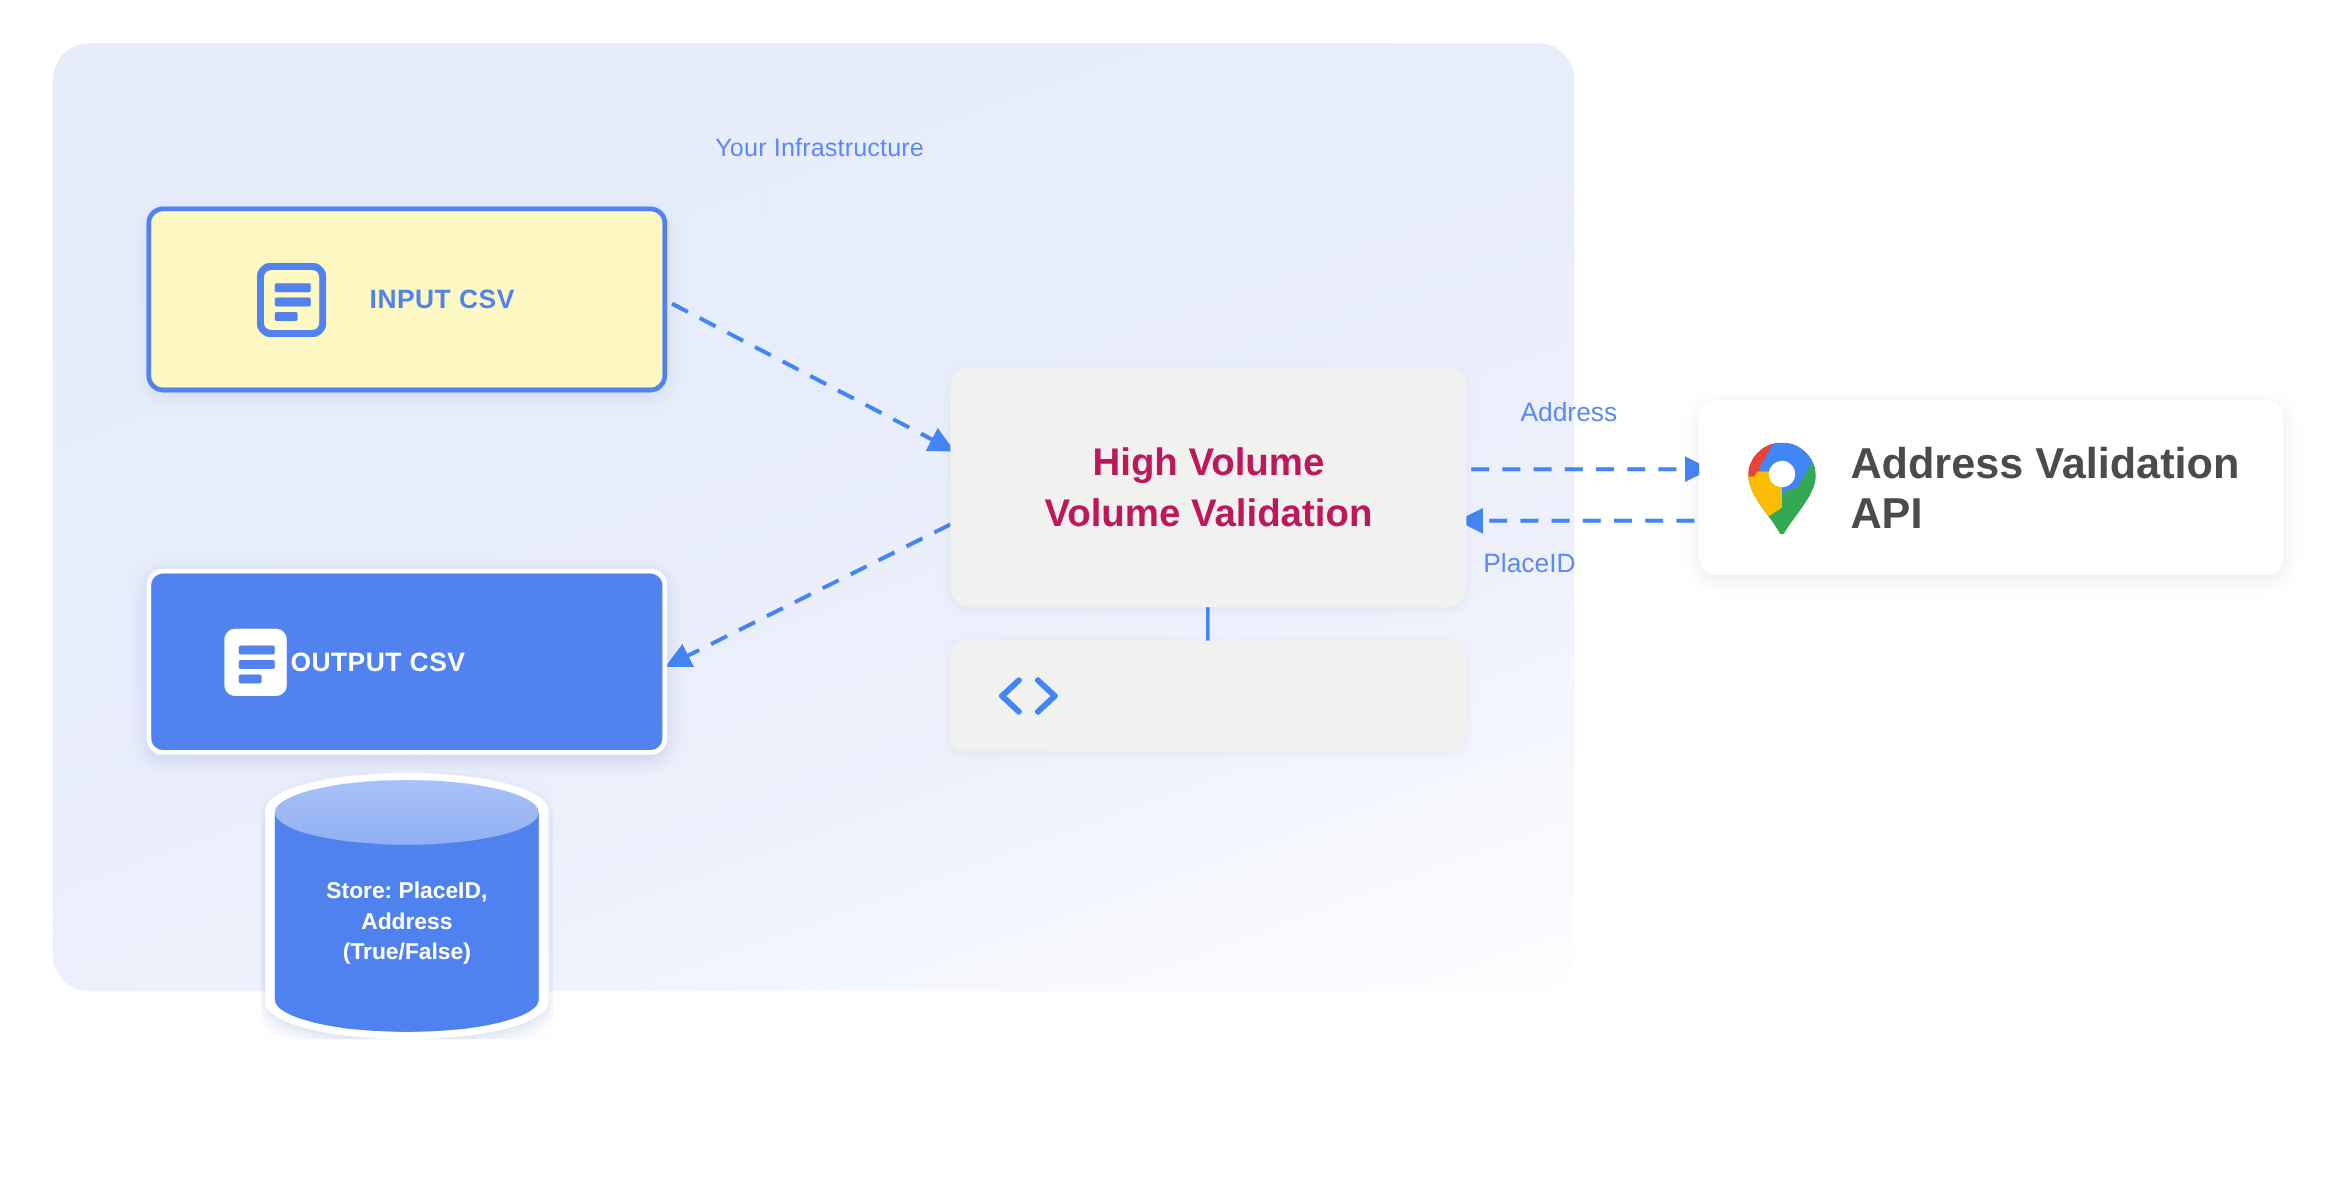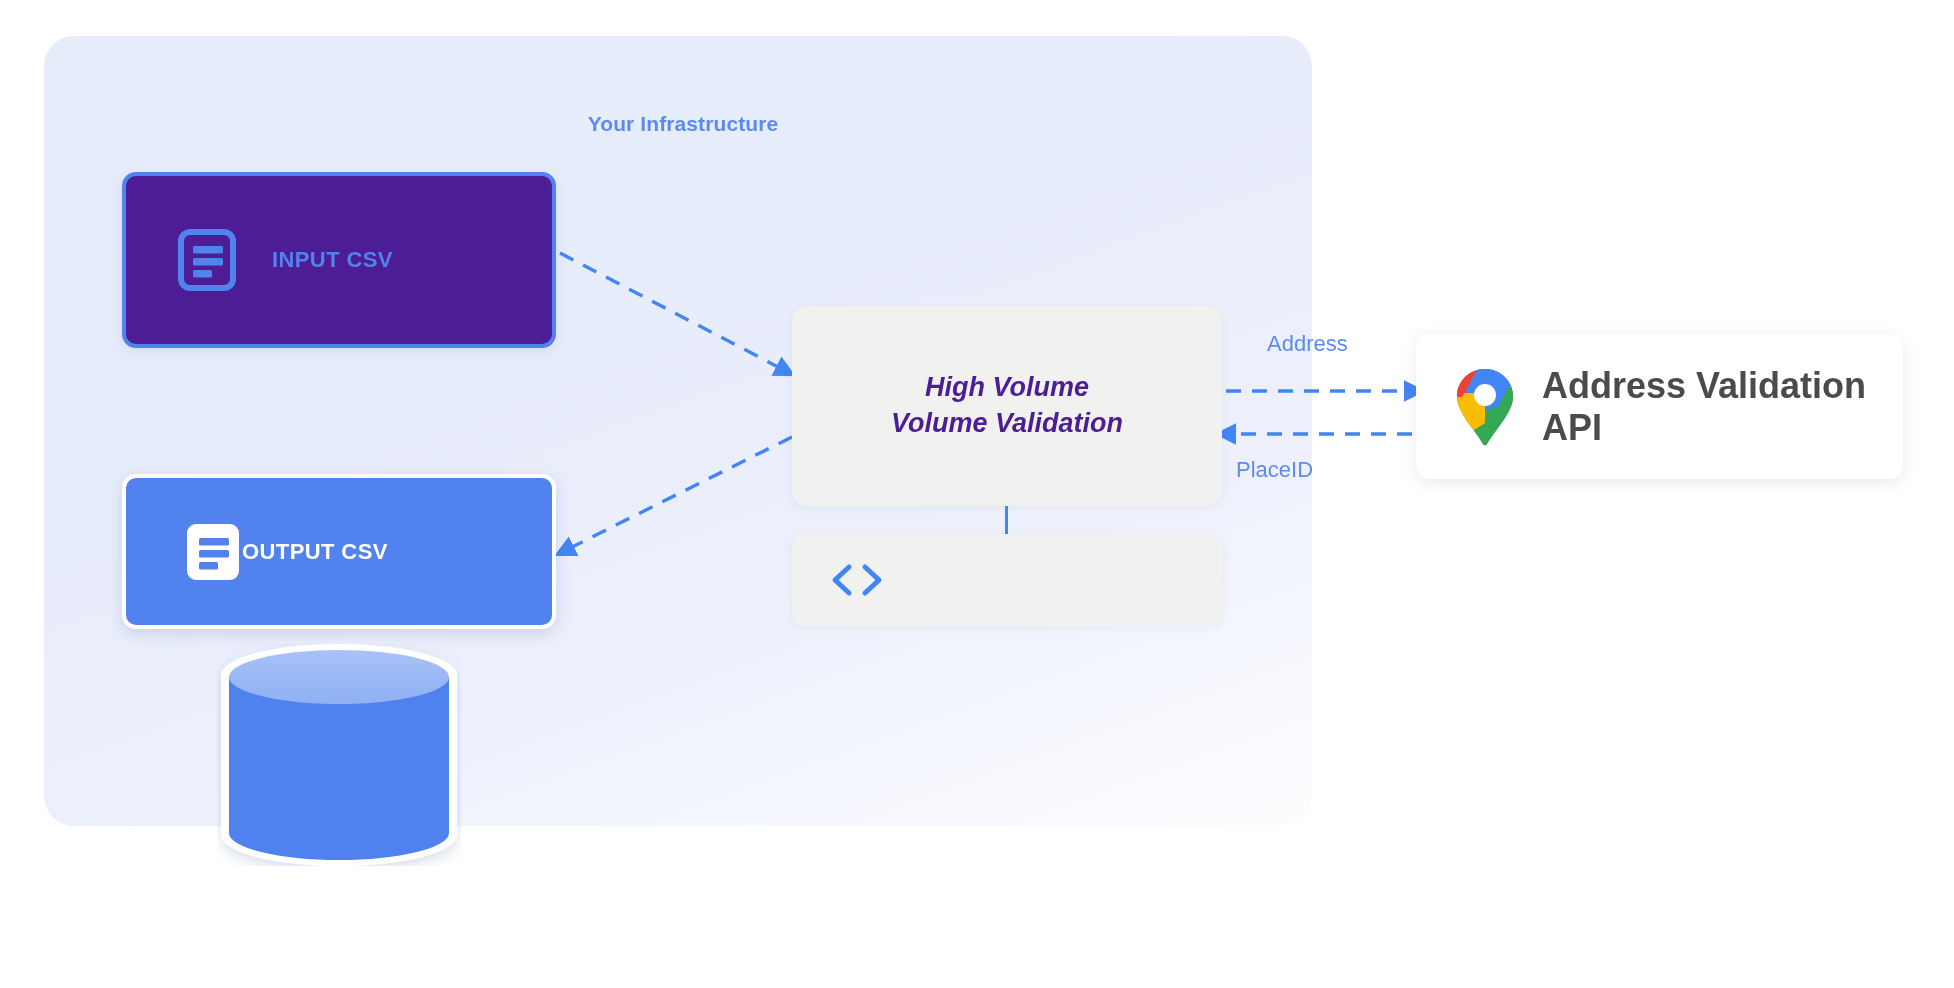--- a/index.html
+++ b/index.html
@@ -30,46 +30,46 @@
     border-radius: 30px;
     background: linear-gradient(160deg, #e7ecfb 0%, #e8edfb 42%, #eef1fc 70%, #f7f9fe 88%, #fdfdff 100%);
   }
   #infra-title {
     position: absolute;
     left: 0;
     top: 76px;
     width: 100%;
     text-align: center;
     font-size: 21px;
-    font-weight: 700;
+    font-weight: 400;
     color: #5b8bf2;
     letter-spacing: 0.1px;
     padding-left: 10px;
     box-sizing: border-box;
   }
 
   
   .node {
     position: absolute;
     box-sizing: border-box;
     display: flex;
     align-items: center;
     border-radius: 14px;
   }
 
   
   #input-csv {
     left: 122px;
     top: 172px;
     width: 434px;
-    height: 176px;
-    background: #4c1d95;
+    height: 155px;
+    background: #fef9c3;
     border: 4px solid #5182ee;
     box-shadow: 0 4px 14px rgba(80,110,180,0.13);
-    padding-left: 52px;
+    padding-left: 88px;
   }
   #input-csv .node-label {
     font-size: 22px;
     font-weight: 700;
     color: #5182ee;
     letter-spacing: 0.4px;
     margin-left: 36px;
   }
 
   
@@ -101,26 +101,25 @@
     width: 430px;
     height: 200px;
     background: #f1f1ef;
     border-radius: 16px;
     flex-direction: column;
     justify-content: center;
     text-align: center;
     box-shadow: 0 2px 10px rgba(90,100,130,0.08);
   }
   #script-box .script-line {
-    font-size: 27px;
-    font-weight: 700;
-    color: #4c1d95;
+    font-size: 32px;
+    font-weight: 700;
+    color: #be185d;
     line-height: 1.32;
     width: 100%;
-    font-style: italic;
   }
 
   
   #script-lib-connector {
     position: absolute;
     left: 1005px;
     top: 506px;
     width: 3px;
     height: 28px;
     background: #4285f4;
@@ -317,14 +316,19 @@
     <g filter="url(#cylShadow)">
 
       <path d="M4 31 L4 191 A118 31 0 0 0 240 191 L240 31 Z" fill="#ffffff"></path>
       <ellipse cx="122" cy="31" rx="118" ry="31" fill="#ffffff"></ellipse>
 
       <path d="M12 33 L12 189 A110 27 0 0 0 232 189 L232 33 Z" fill="#4f82ee"></path>
 
       <ellipse cx="122" cy="33" rx="110" ry="27" fill="url(#cylTop)"></ellipse>
     </g>
   </svg>
+  <div id="db-text">
+    <div>Store: PlaceID,</div>
+    <div>Address</div>
+    <div>(True/False)</div>
+  </div>
 
 </div>
 
 </body></html>

